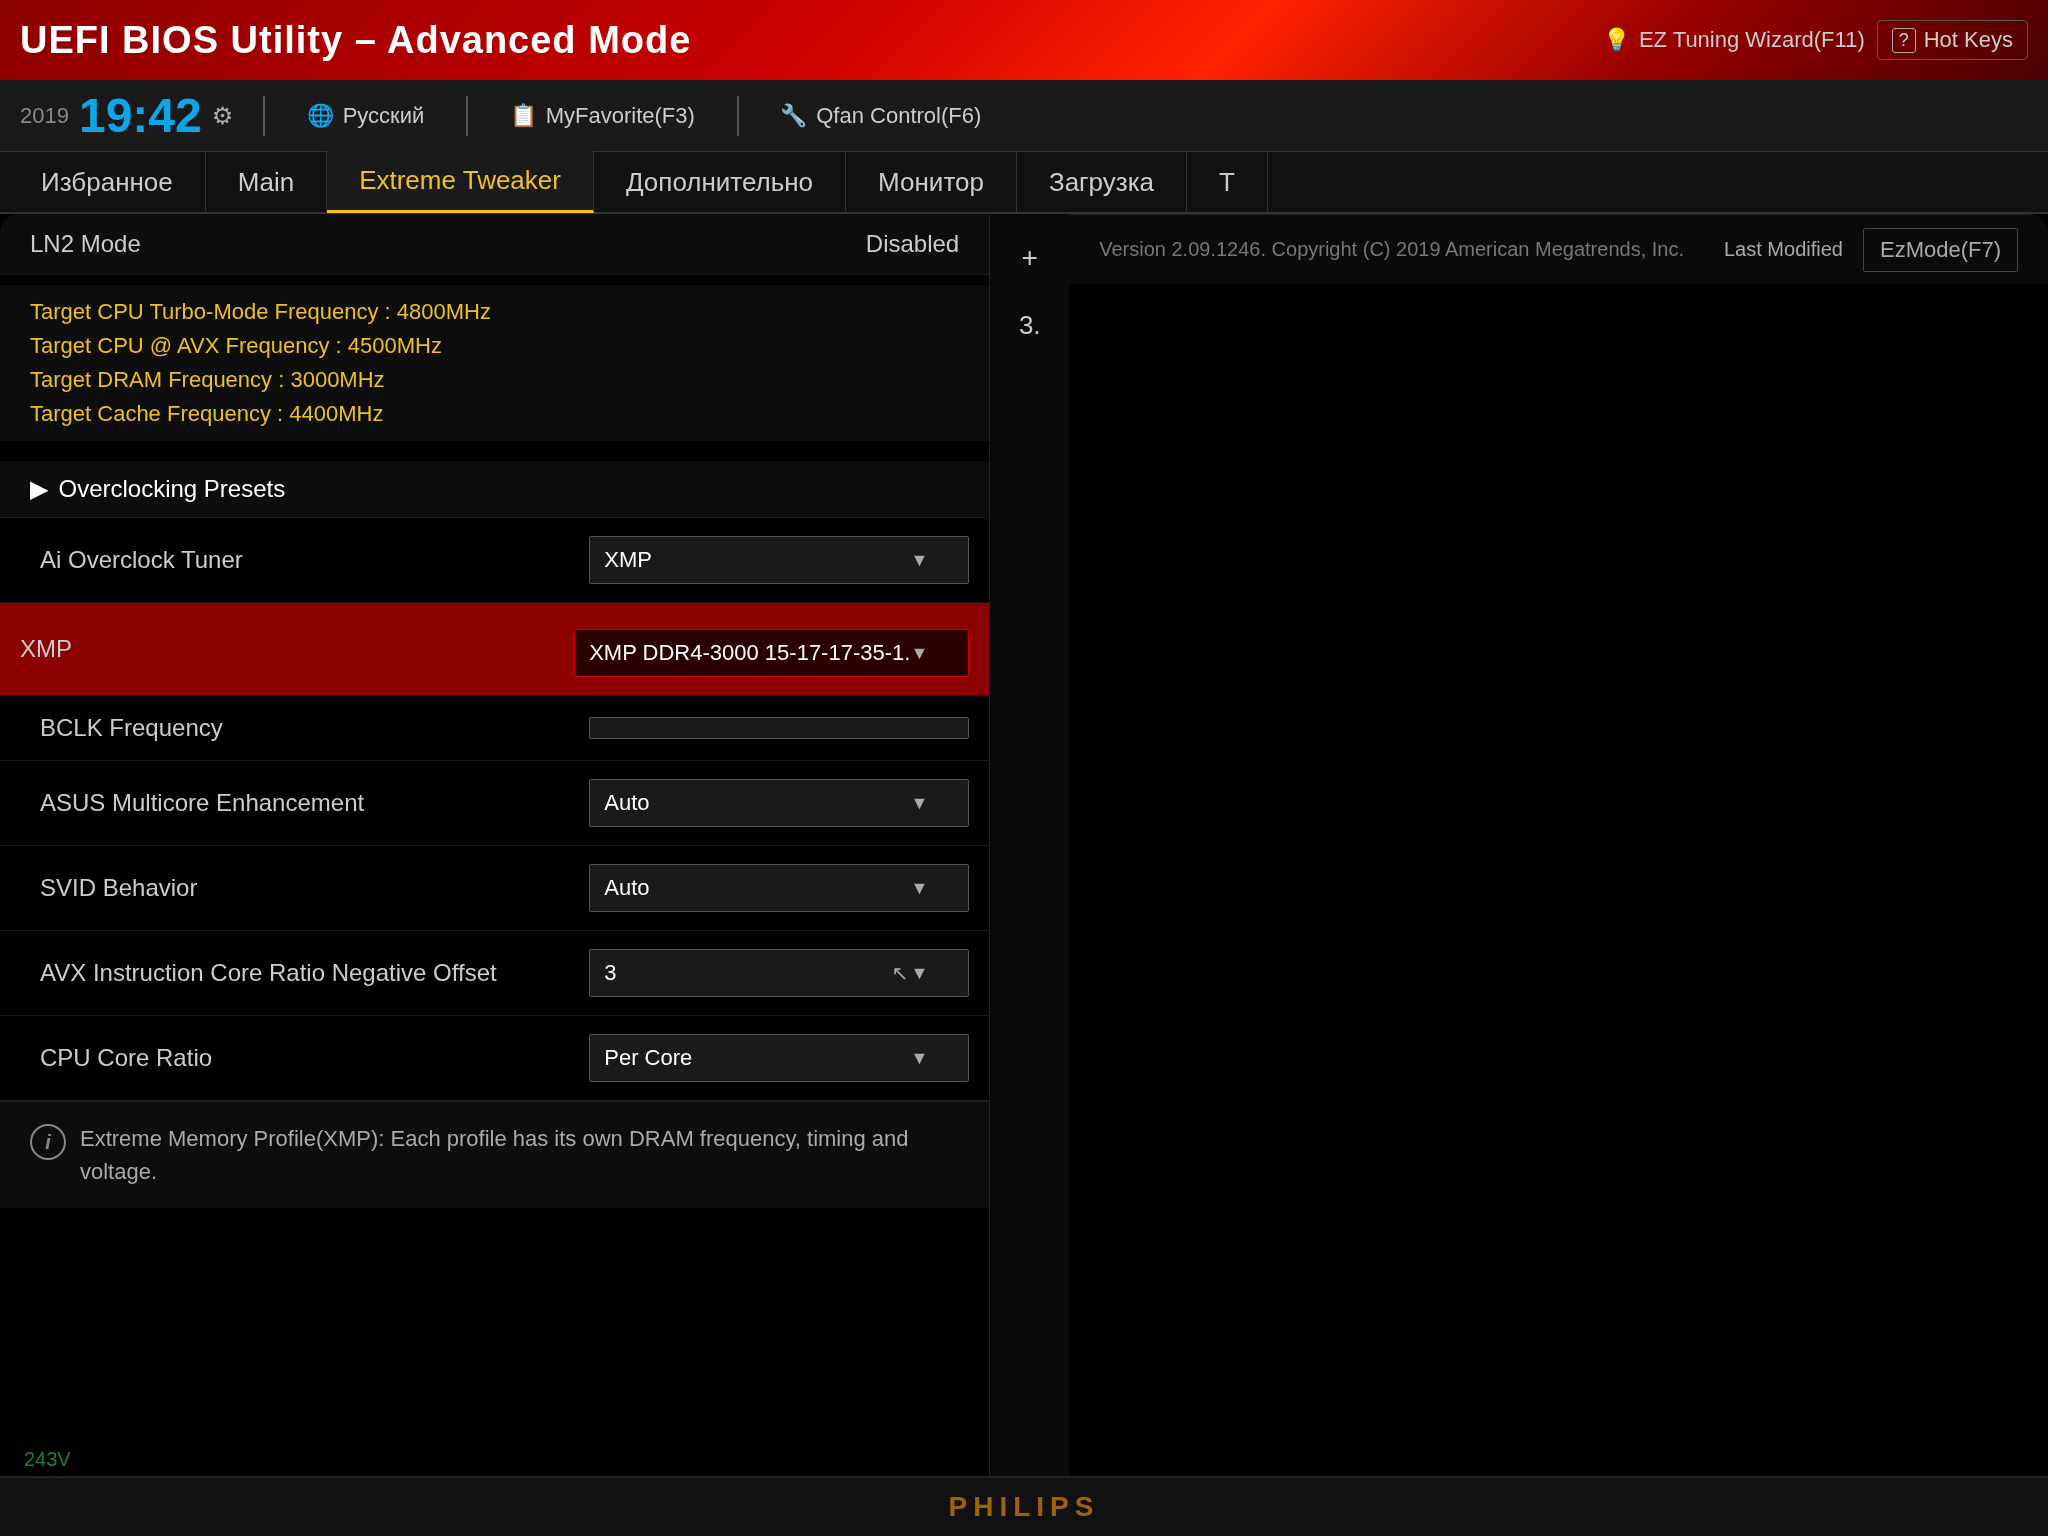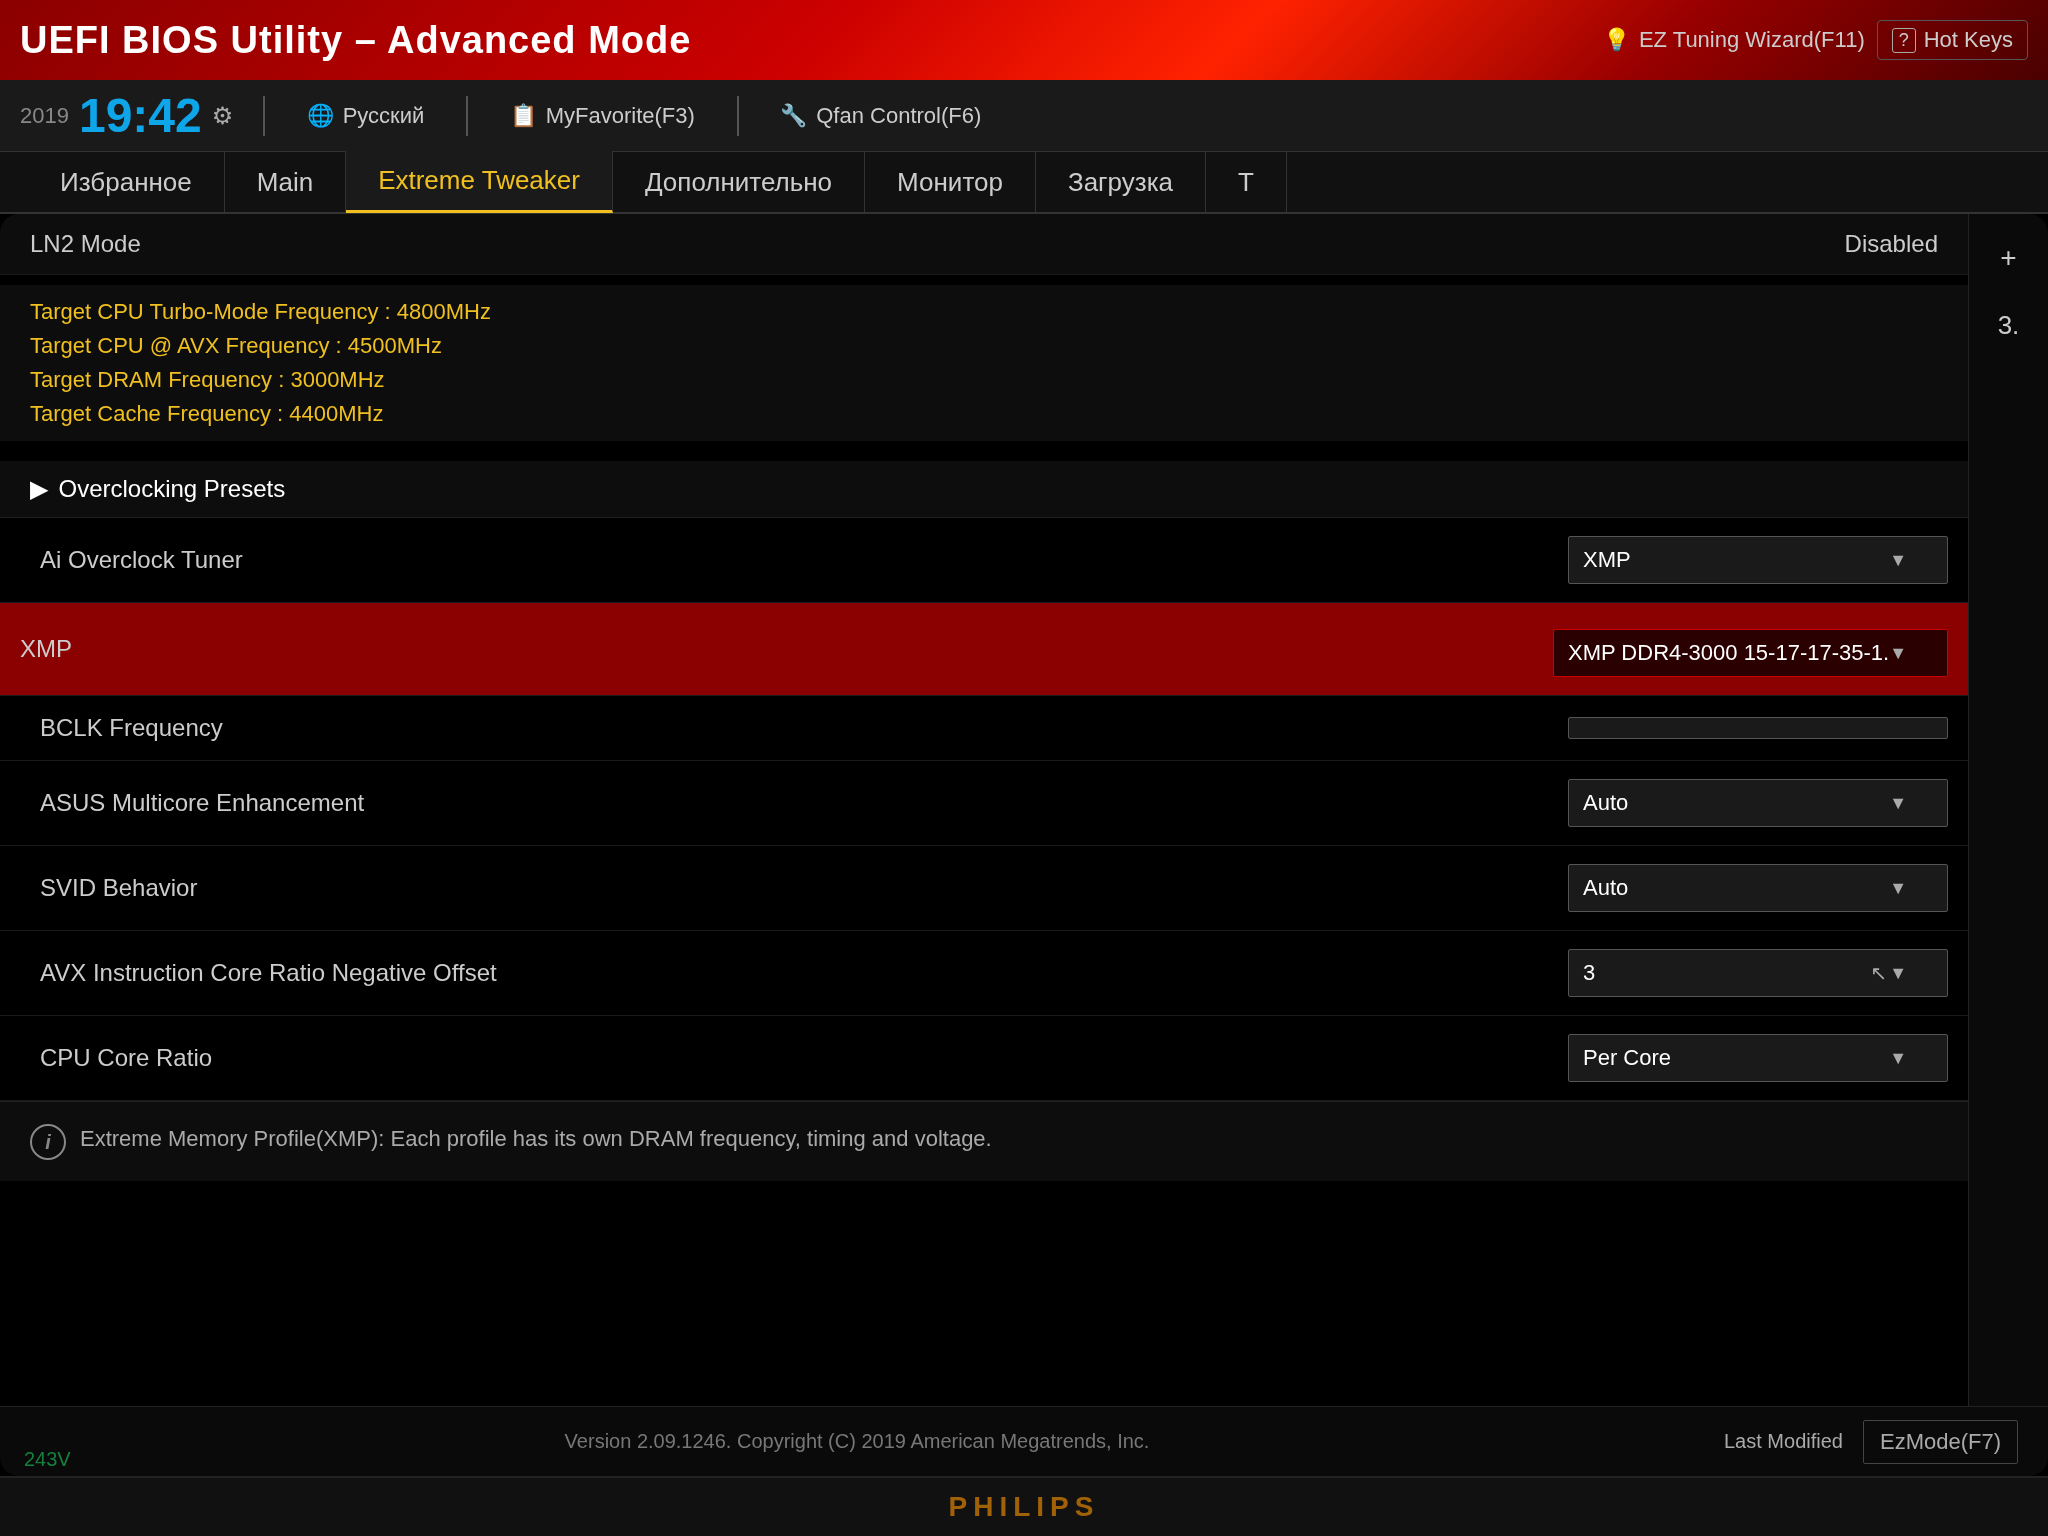--- a/index.html
+++ b/index.html
@@ -91,21 +91,21 @@
       padding: 6px 14px;
       border-radius: 4px;
     }
 
     
     .nav-tabs {
       background: #111;
       height: 62px;
       display: flex;
       align-items: center;
-      padding: 0 28px;
+      padding: 0 9px;
       border-bottom: 2px solid #333;
       gap: 0;
     }
 
     .nav-tab {
       padding: 0 32px;
       height: 62px;
       display: flex;
       align-items: center;
       font-size: 26px;
@@ -321,21 +321,20 @@
       background: #000;
       display: flex;
       flex-direction: column;
       position: relative;
       overflow: hidden;
     }
 
     .content-area {
       flex: 1;
       display: flex;
-      flex-direction: column;
       overflow: hidden;
       border-radius: 19px;
     }
 
     .panels-area {
       flex: 1;
       display: flex;
       overflow: hidden;
     }
 

